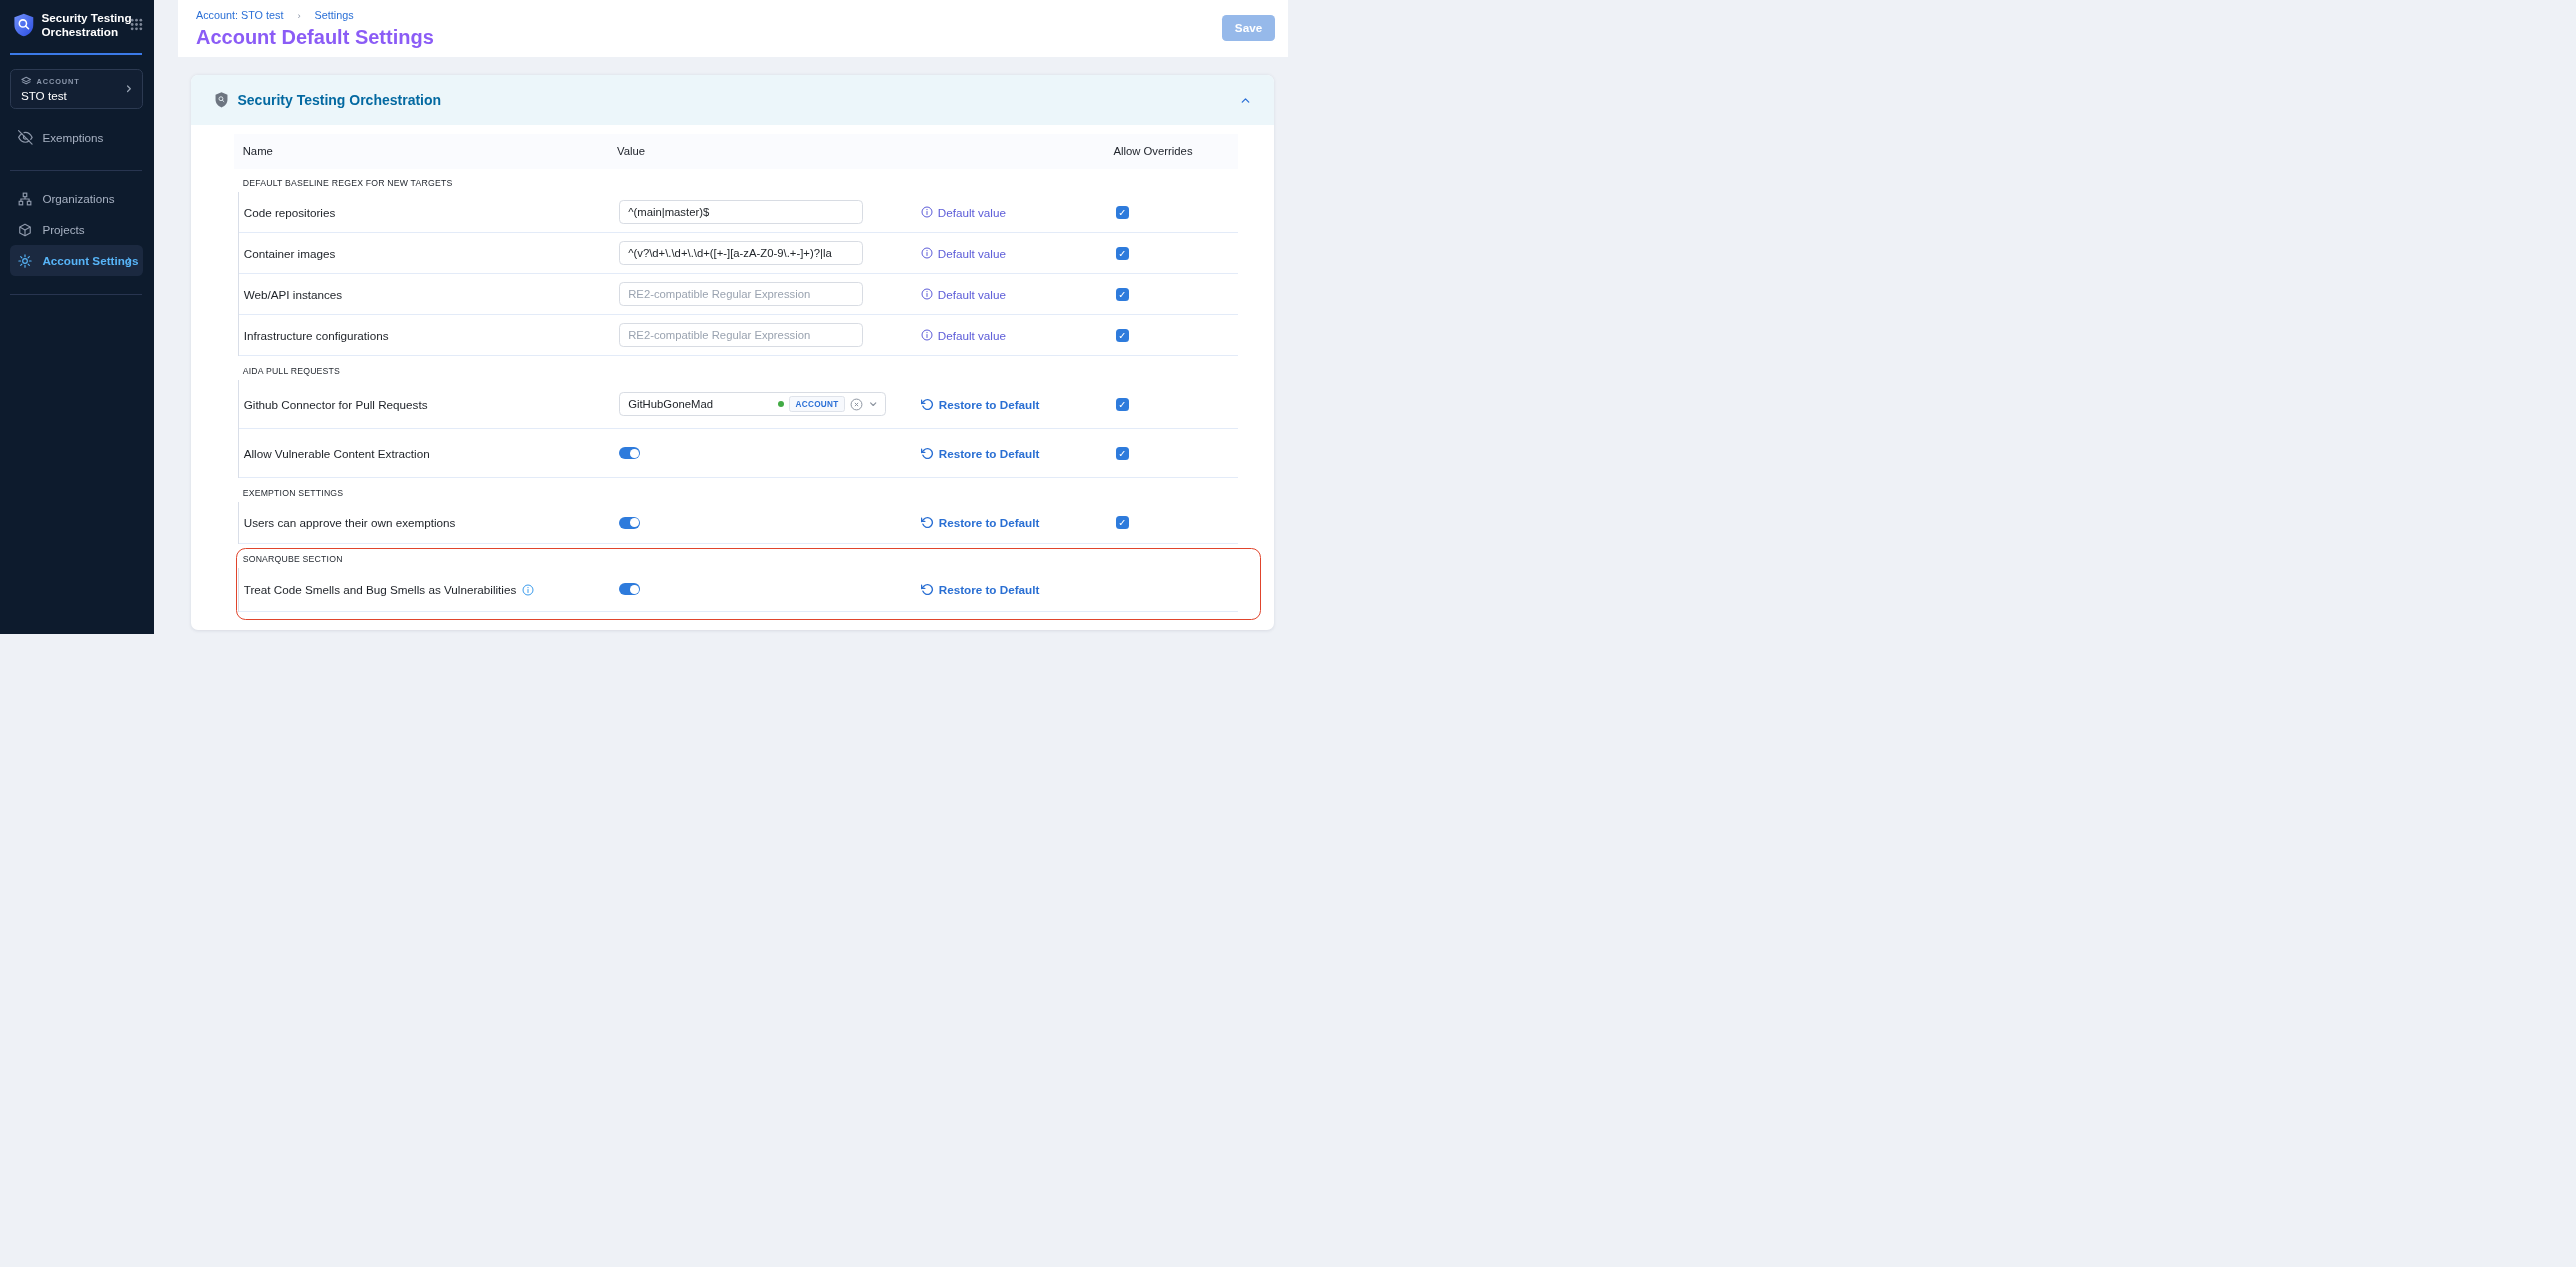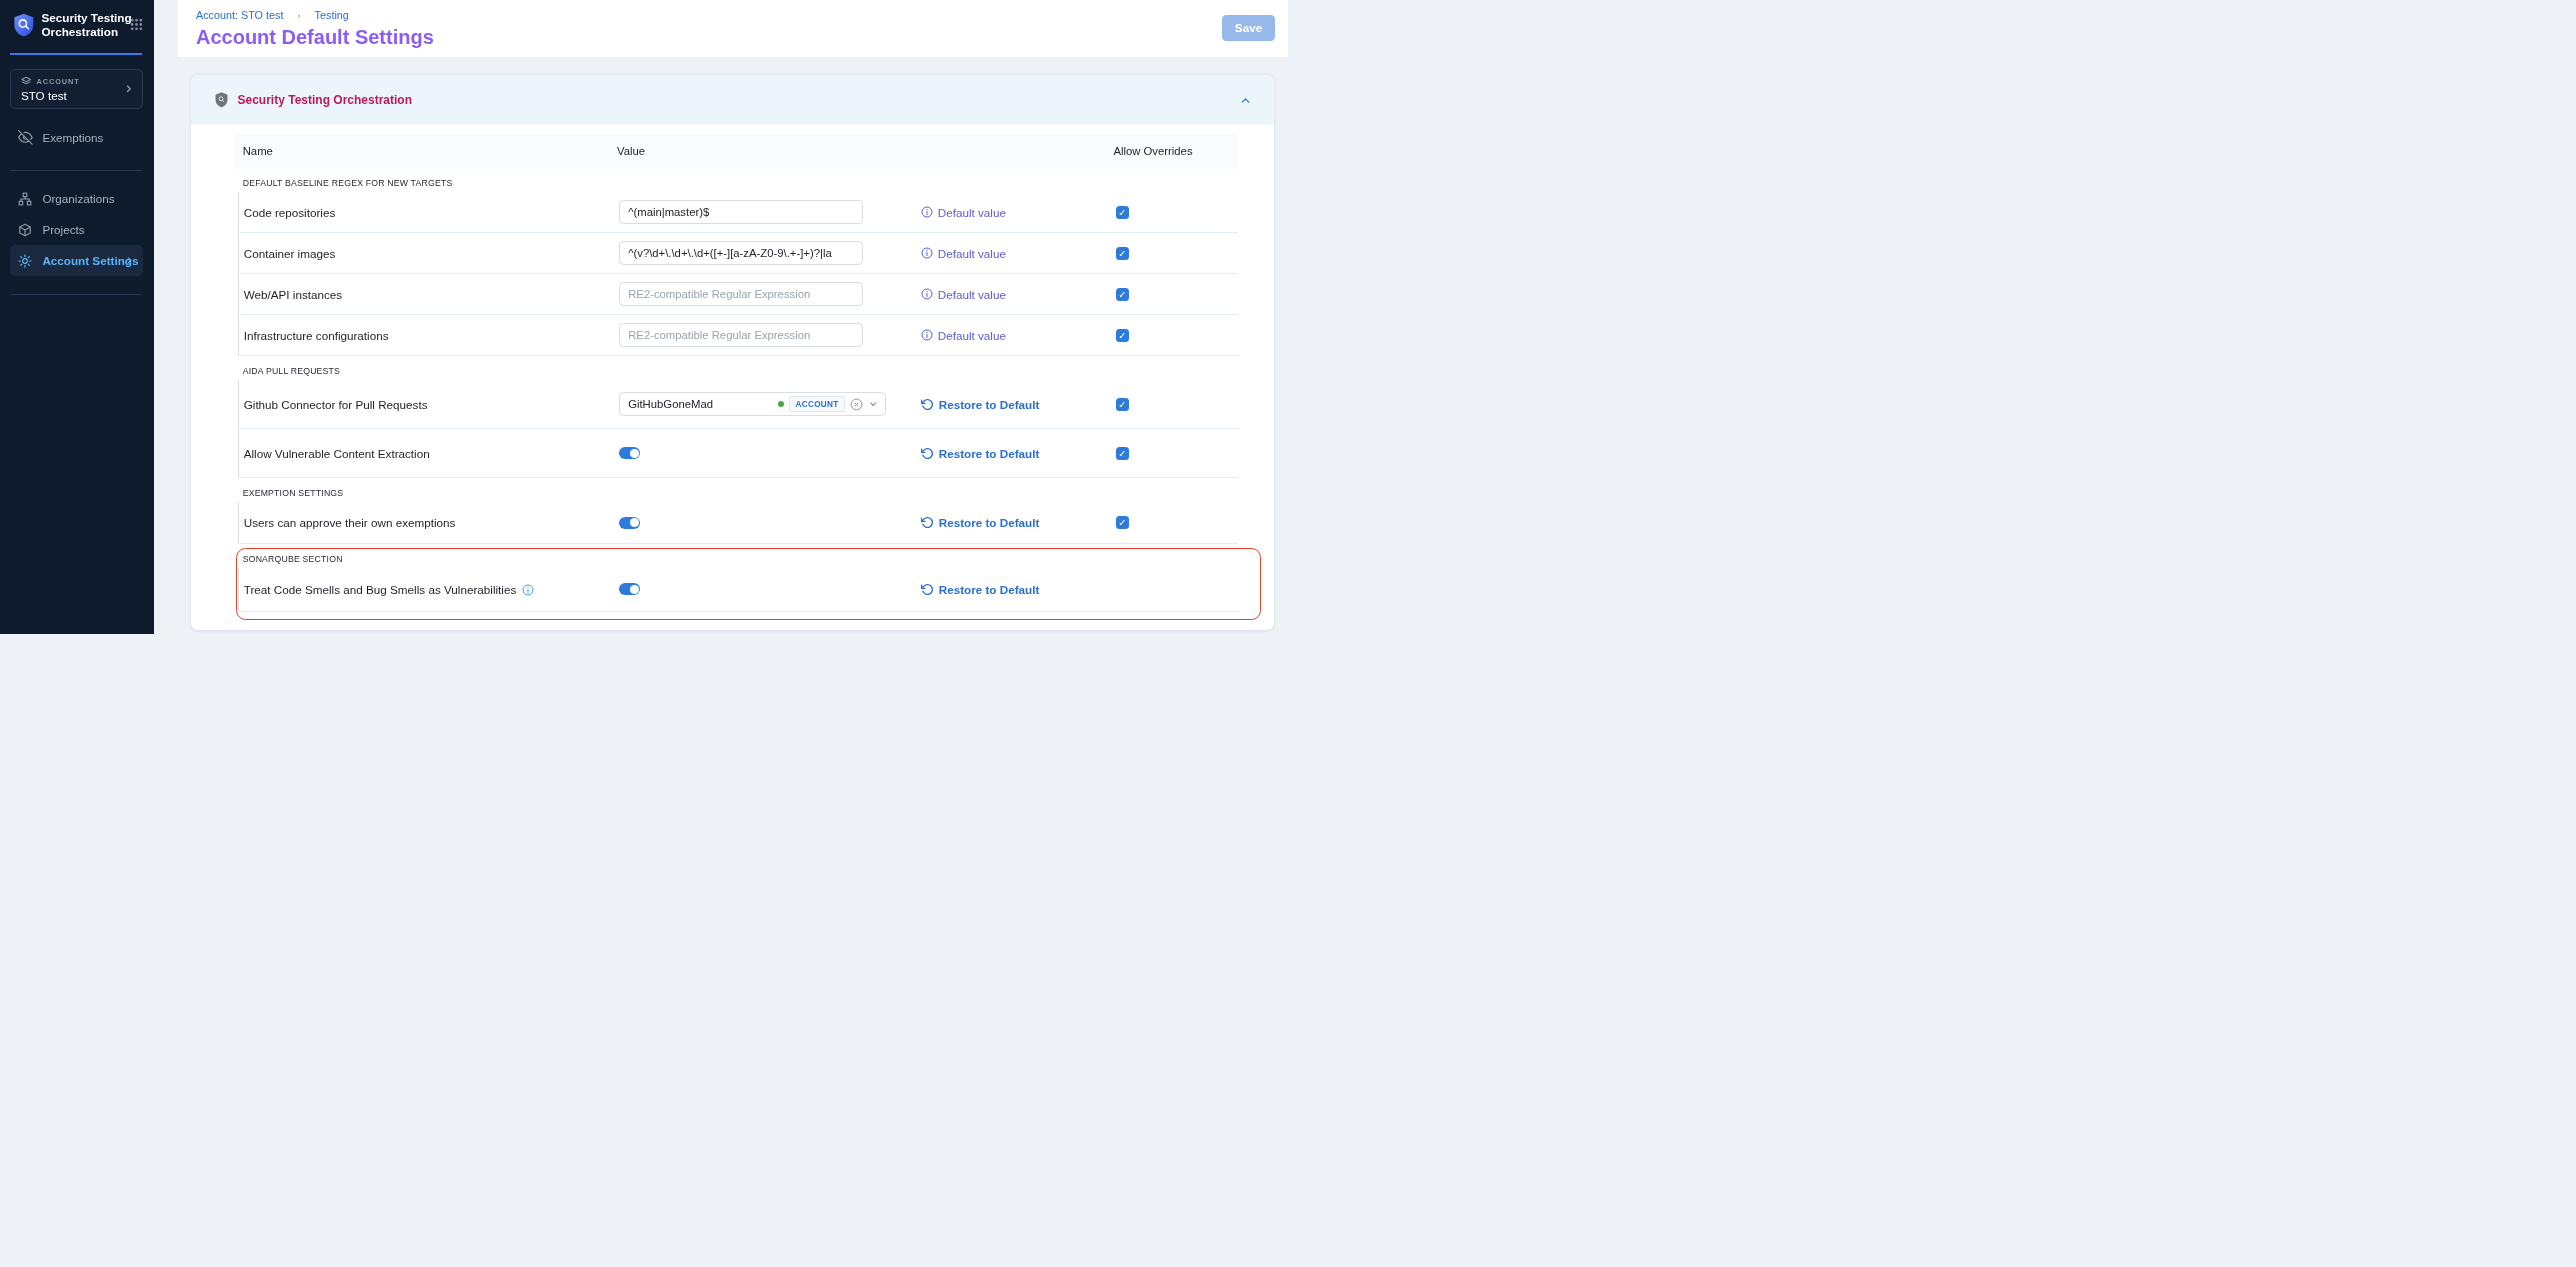--- a/index.html
+++ b/index.html
@@ -37,21 +37,21 @@
   .breadcrumb { font-size:10.8px; display:flex; align-items:center; gap:14px; }
   .breadcrumb a { color:var(--link-blue,#2a6fd6); text-decoration:none; cursor:pointer; }
   .crumb-sep { color:#8a94a6; font-size:9.5px; margin-top:0.9px; }
   .page-title { font-size:20px; font-weight:bold; color:#8b5cf6; margin-top:5.2px; }
   .save-btn { position:absolute; right:13px; top:14.7px; width:53px; height:26px; background:var(--save-bg,#96b9ea); border:none; border-radius:4.3px; color:#fff; font-family:inherit; font-weight:bold; font-size:11.7px; cursor:pointer;text-align:center; }
 
   
   .card { position:absolute; left:13px; top:75px; width:1083px; height:555px; background:#fff; border-radius:7px; box-shadow:0 0.9px 3.5px rgba(20,30,60,.10); }
   .card-header { height:50px; background:var(--panel-header-bg,#ecf6fa); border-radius:7px 7px 0 0; display:flex; align-items:center; padding:0 22.5px 0 24px; }
   .card-header .shield { color:#6d7580; }
-  .card-title { font-size:12px; font-weight:bold; color:#be185d; margin-left:9.5px; }
+  .card-title { font-size:14px; font-weight:bold; color:#0369a1; margin-left:9.5px; }
   .collapse-btn { margin-left:auto; color:var(--link-blue,#2a6fd6); cursor:pointer; }
 
   .table { padding:8.7px 36px 0 43px; }
   .thead { display:grid; grid-template-columns:383px 302px 208px 1fr; height:35px; background:#fafbfe; align-items:center; font-size:11.3px; color:#22262e; }
   .thead .h-name { padding-left:8.7px; }
   .thead .h-ov { justify-self:center; transform:translateX(-29.5px); }
 
   .section-label { font-size:8.7px; color:#1f242c; padding:9.5px 0 4.3px 8.7px; letter-spacing:0.2px; }
   .section-rows { border-left:0.9px solid #d9dee8; margin-left:3.5px; }
   .row { display:grid; grid-template-columns:380px 302px 208px 1fr; align-items:center; border-bottom:0.9px solid #e3ebf8; height:41px; }
@@ -194,21 +194,21 @@
   </div>
 
   <div class="sb-divider" style="margin-top:18px"></div>
 </div>
 
 <div class="main">
   <div class="topbar">
     <div class="breadcrumb">
       <a>Account: STO test</a>
       <span class="crumb-sep">›</span>
-      <a>Testing</a>
+      <a>Settings</a>
     </div>
     <div class="page-title">Account Default Settings</div>
     <button class="save-btn">Save</button>
   </div>
 
   <div class="card">
     <div class="card-header">
       <span class="shield">
         <svg width="13" height="15.6" viewBox="0 0 24 28" fill="currentColor">
           <path d="M12 0 L23 4.5 V13.5 C23 21 18 25.8 12 28 C6 25.8 1 21 1 13.5 V4.5 Z"></path>

